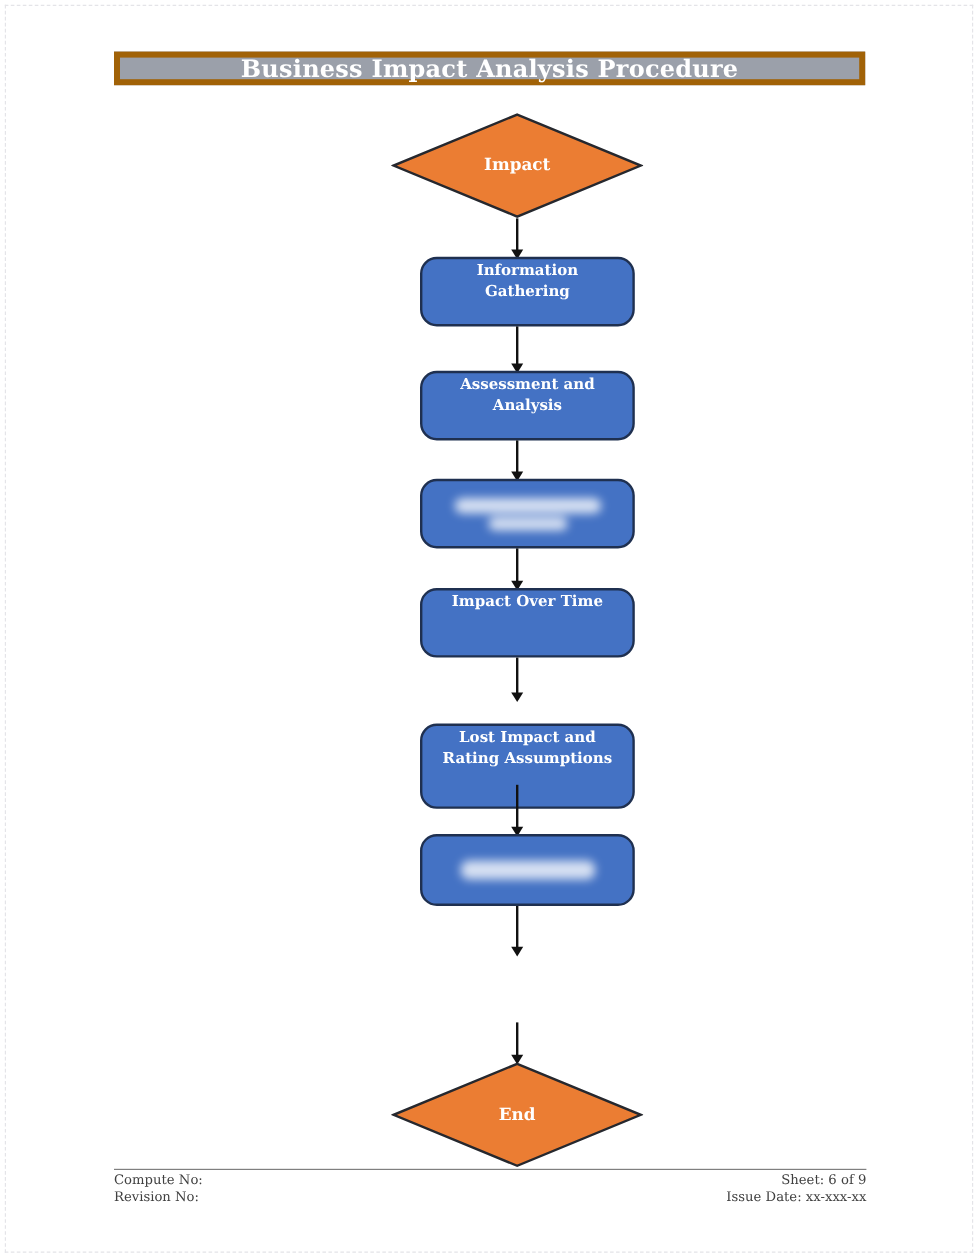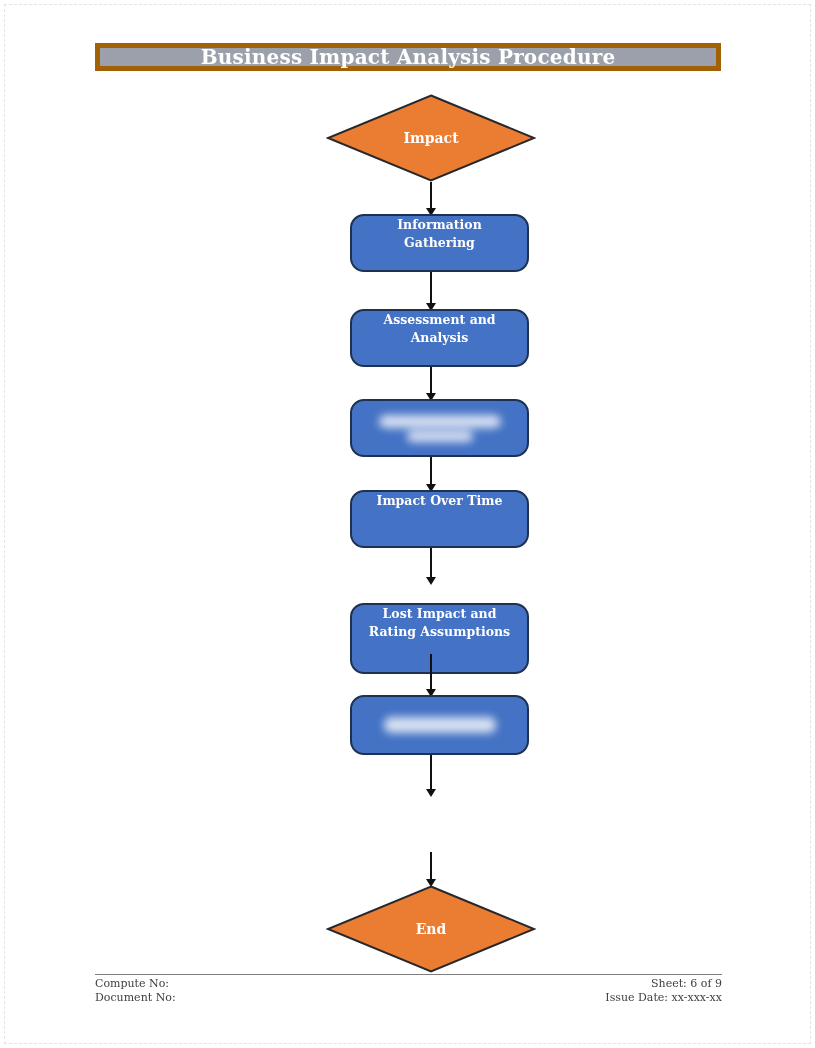--- a/index.html
+++ b/index.html
@@ -182,19 +182,19 @@
   <div class="diamond" style="top:885px;">
     <svg viewBox="0 0 210 88" preserveAspectRatio="none">
       <polygon points="105,1.5 208,44 105,86.5 2,44"></polygon>
     </svg>
     <div class="node-label">End</div>
   </div>
 
   <div class="footer-rule"></div>
   <div class="footer-left">
     <div>Compute No:</div>
-    <div>Document No:</div>
+    <div>Revision No:</div>
   </div>
   <div class="footer-right">
     <div>Sheet: 6 of 9</div>
     <div>Issue Date: xx-xxx-xx</div>
   </div>
 </div>
 
 </body></html>

